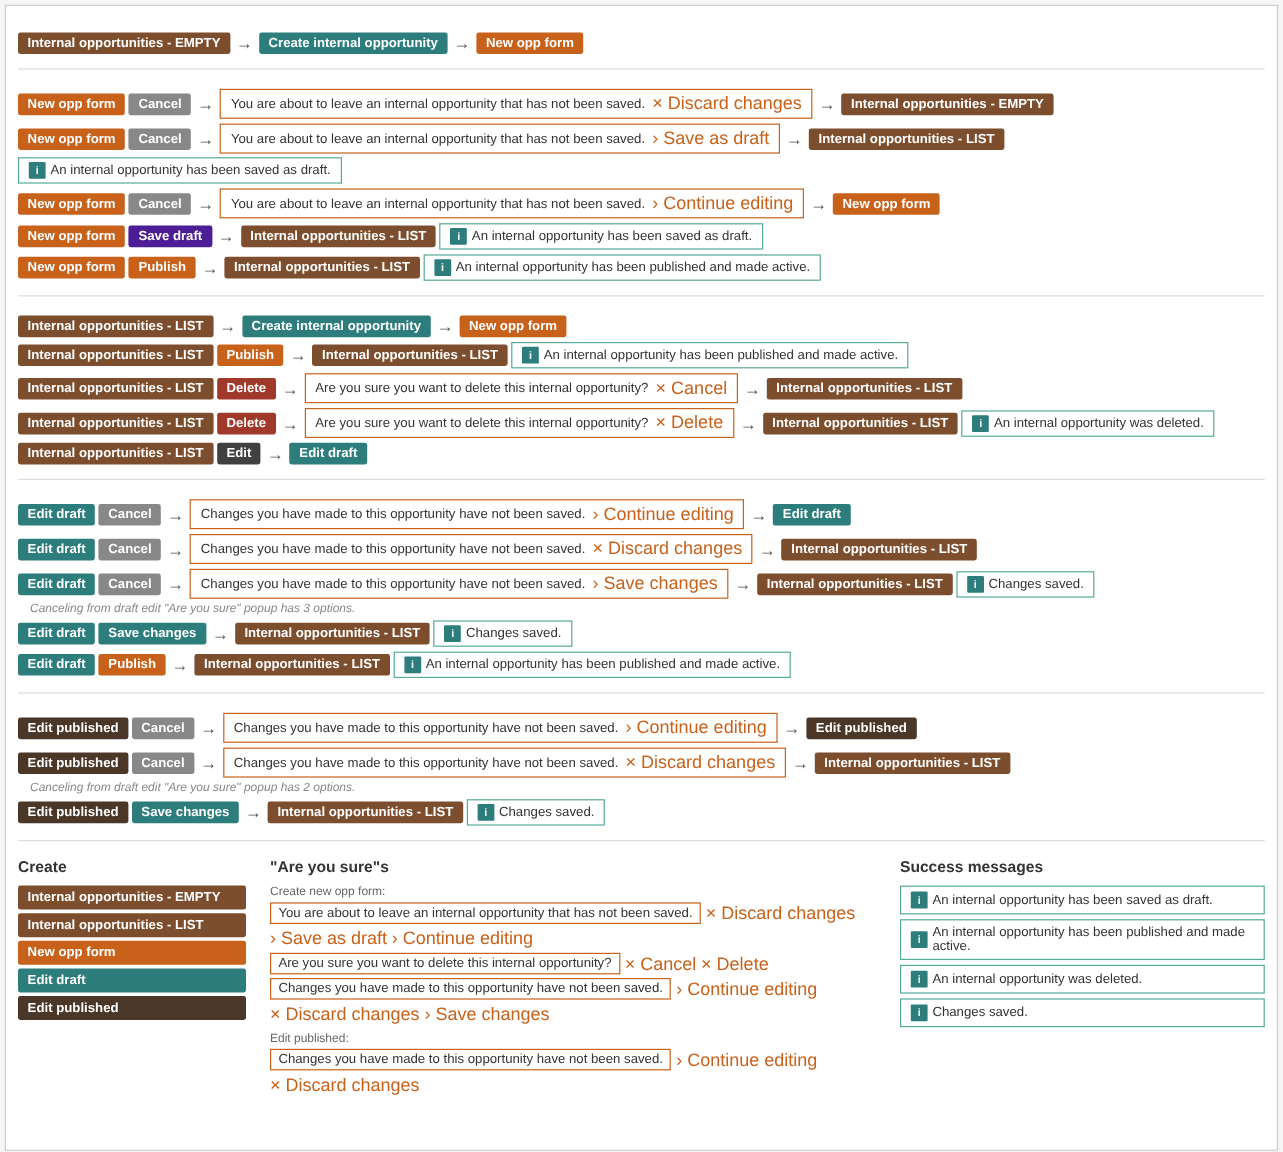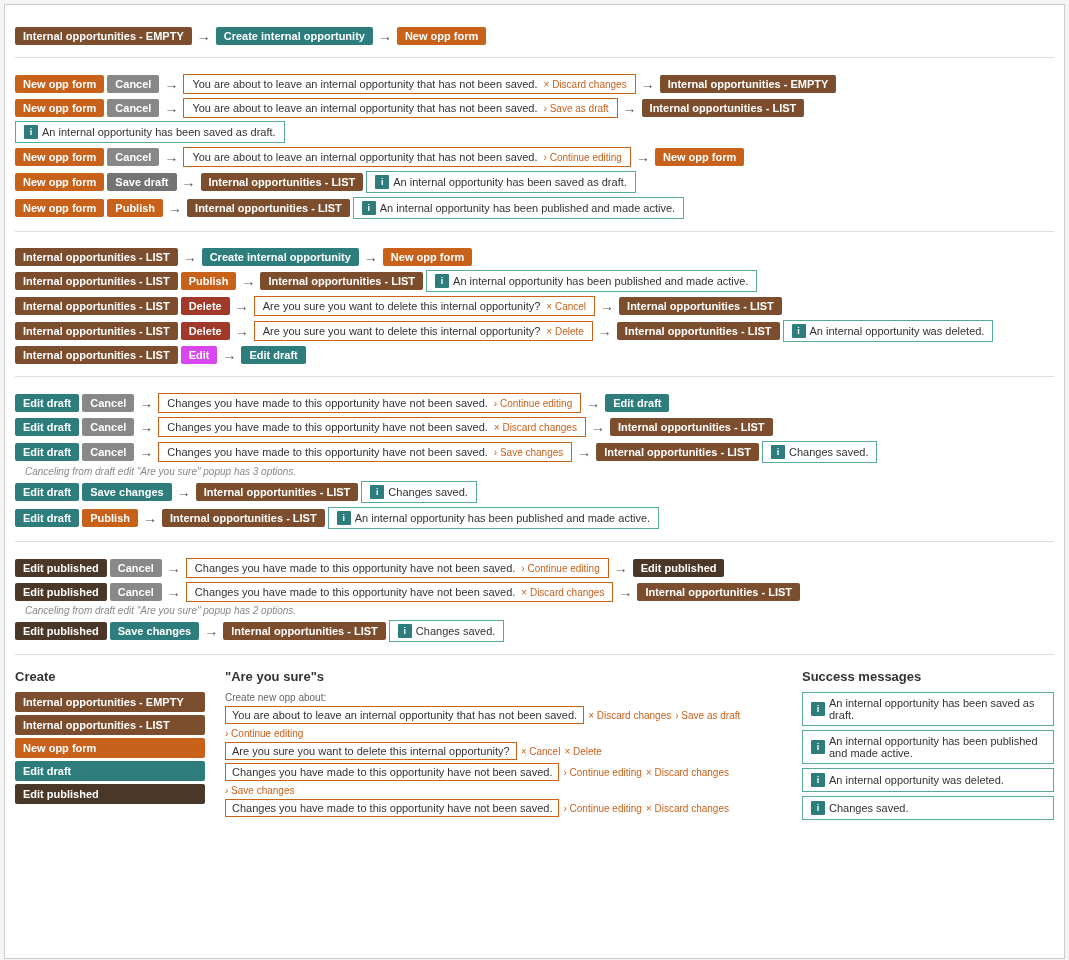--- a/index.html
+++ b/index.html
@@ -64,21 +64,21 @@
       padding: 3px 8px;
       border: 1px solid #c8611a;
       background: #fff;
       font-size: 11px;
       white-space: nowrap;
       gap: 6px;
     }
     .dialog-link {
       color: #c8611a;
       cursor: pointer;
-      font-size: 10px;
+      font-size: 15px;
       white-space: nowrap;
     }
     
     .info-box {
       display: inline-flex;
       align-items: center;
       padding: 3px 8px;
       border: 1px solid #5a9;
       background: #fff;
       font-size: 11px;
@@ -111,21 +111,21 @@
       padding: 10px 0;
     }
     .pages-col {
       width: 190px;
       flex-shrink: 0;
     }
     .are-you-sure-col {
       flex: 1;
     }
     .success-col {
-      width: 252px;
+      width: 304px;
       flex-shrink: 0;
     }
     .section-title {
       font-size: 13px;
       font-weight: bold;
       margin-bottom: 8px;
       color: #333;
     }
     .page-item {
       display: block;
@@ -205,21 +205,21 @@
           <span class="arrow">→</span>
           <span class="dialog-box">
             <span>You are about to leave an internal opportunity that has not been saved.</span>
             <span class="dialog-link">› Continue editing</span>
           </span>
           <span class="arrow">→</span>
           <span class="state-box" style="background: rgb(200, 97, 26); color: rgb(255, 255, 255);">New opp form</span>
         </div>
         <div class="row">
           <span class="state-box" style="background: rgb(200, 97, 26); color: rgb(255, 255, 255);">New opp form</span>
-          <button class="btn" style="background: #737373; color: rgb(255, 255, 255);">Save draft</button>
+          <button class="btn" style="background: #4c1d95; color: rgb(255, 255, 255);">Save draft</button>
           <span class="arrow">→</span>
           <span class="state-box" style="background: rgb(125, 78, 45); color: rgb(255, 255, 255);">Internal opportunities - LIST</span>
           <span class="info-box">
             <span class="info-icon">i</span>
             <span>An internal opportunity has been saved as draft.</span>
           </span>
         </div>
         <div class="row">
           <span class="state-box" style="background: rgb(200, 97, 26); color: rgb(255, 255, 255);">New opp form</span>
           <button class="btn" style="background: rgb(200, 97, 26); color: rgb(255, 255, 255);">Publish</button>
@@ -270,21 +270,21 @@
           </span>
           <span class="arrow">→</span>
           <span class="state-box" style="background: rgb(125, 78, 45); color: rgb(255, 255, 255);">Internal opportunities - LIST</span>
           <span class="info-box">
             <span class="info-icon">i</span>
             <span>An internal opportunity was deleted.</span>
           </span>
         </div>
         <div class="row">
           <span class="state-box" style="background: rgb(125, 78, 45); color: rgb(255, 255, 255);">Internal opportunities - LIST</span>
-          <button class="btn" style="background: #d946ef; color: rgb(255, 255, 255);">Edit</button>
+          <button class="btn" style="background: #404040; color: rgb(255, 255, 255);">Edit</button>
           <span class="arrow">→</span>
           <span class="state-box" style="background: rgb(45, 125, 125); color: rgb(255, 255, 255);">Edit draft</span>
         </div>
       </div>
       <div class="section">
         <div class="row">
           <span class="state-box" style="background: rgb(45, 125, 125); color: rgb(255, 255, 255);">Edit draft</span>
           <button class="btn" style="background: rgb(136, 136, 136); color: rgb(255, 255, 255);">Cancel</button>
           <span class="arrow">→</span>
           <span class="dialog-box">
@@ -383,38 +383,39 @@
         <div class="pages-col">
           <div class="section-title">Create</div>
           <span class="page-item" style="background: rgb(125, 78, 45); color: rgb(255, 255, 255);">Internal opportunities - EMPTY</span>
           <span class="page-item" style="background: rgb(125, 78, 45); color: rgb(255, 255, 255);">Internal opportunities - LIST</span>
           <span class="page-item" style="background: rgb(200, 97, 26); color: rgb(255, 255, 255);">New opp form</span>
           <span class="page-item" style="background: rgb(45, 125, 125); color: rgb(255, 255, 255);">Edit draft</span>
           <span class="page-item" style="background: rgb(74, 55, 40); color: rgb(255, 255, 255);">Edit published</span>
         </div>
         <div class="are-you-sure-col">
           <div class="section-title">"Are you sure"s</div>
-          <div class="are-you-sure-label">Create new opp about:</div>
+          <div class="are-you-sure-label">Create new opp form:</div>
           <div class="are-you-sure-row">
             <span style="border: 1px solid rgb(200, 97, 26); padding: 2px 6px; font-size: 11px; background: rgb(255, 255, 255);">You are about to leave an internal opportunity that has not been saved.</span>
             <span class="dialog-link">× Discard changes</span>
             <span class="dialog-link">› Save as draft</span>
             <span class="dialog-link">› Continue editing</span>
           </div>
           <div class="are-you-sure-row">
             <span style="border: 1px solid rgb(200, 97, 26); padding: 2px 6px; font-size: 11px; background: rgb(255, 255, 255);">Are you sure you want to delete this internal opportunity?</span>
             <span class="dialog-link">× Cancel</span>
             <span class="dialog-link">× Delete</span>
           </div>
           <div class="are-you-sure-row">
             <span style="border: 1px solid rgb(200, 97, 26); padding: 2px 6px; font-size: 11px; background: rgb(255, 255, 255);">Changes you have made to this opportunity have not been saved.</span>
             <span class="dialog-link">› Continue editing</span>
             <span class="dialog-link">× Discard changes</span>
             <span class="dialog-link">› Save changes</span>
           </div>
+          <div class="are-you-sure-label">Edit published:</div>
           <div class="are-you-sure-row">
             <span style="border: 1px solid rgb(200, 97, 26); padding: 2px 6px; font-size: 11px; background: rgb(255, 255, 255);">Changes you have made to this opportunity have not been saved.</span>
             <span class="dialog-link">› Continue editing</span>
             <span class="dialog-link">× Discard changes</span>
           </div>
         </div>
         <div class="success-col">
           <div class="section-title">Success messages</div>
           <div class="success-item">
             <span class="info-icon">i</span>

